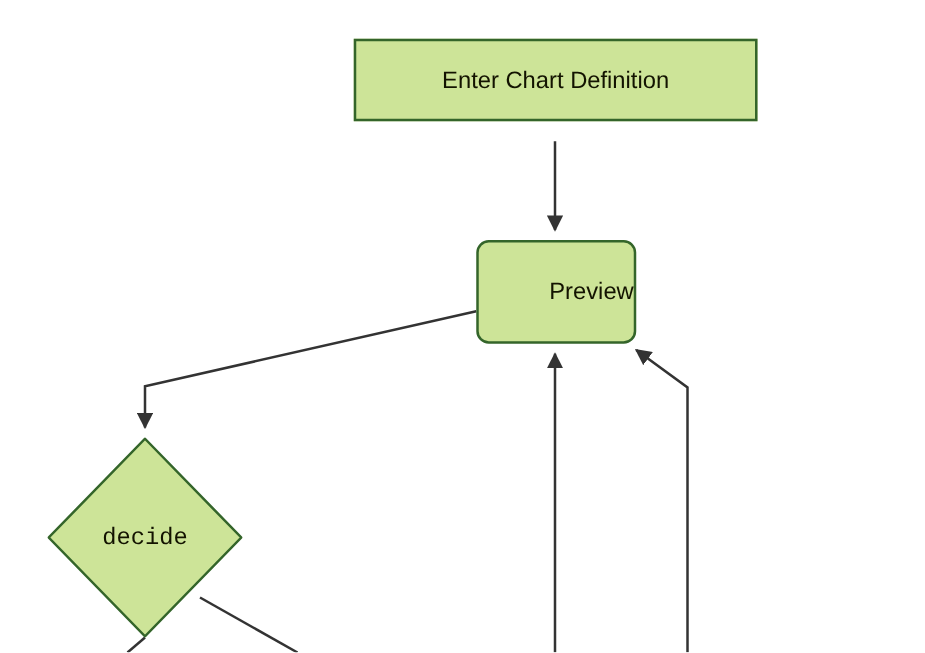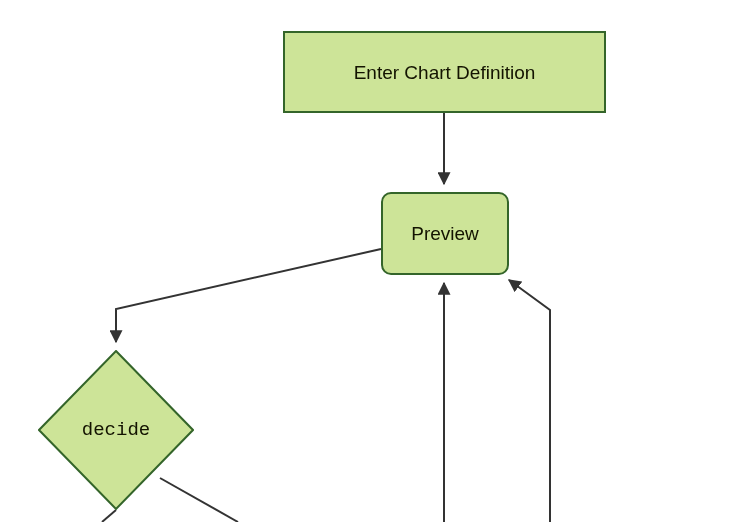--- a/index.html
+++ b/index.html
@@ -39,29 +39,30 @@
     font-size: 19px;
     line-height: 1;
     color: #131300;
     white-space: nowrap;
     user-select: none;
   }
   #node-enter-chart-definition {
     left: 283px;
     top: 31px;
     width: 323px;
-    height: 82px;
+    height: 66px;
     border-radius: 0;
   }
   #node-preview {
     left: 381px;
     top: 192px;
     width: 128px;
     height: 83px;
     border-radius: 10px;
+    justify-content: flex-end;
   }
   #node-decide {
     left: 38px;
     top: 350px;
     width: 156px;
     height: 160px;
     border: 0;
     background: transparent;
     padding: 0;
   }

